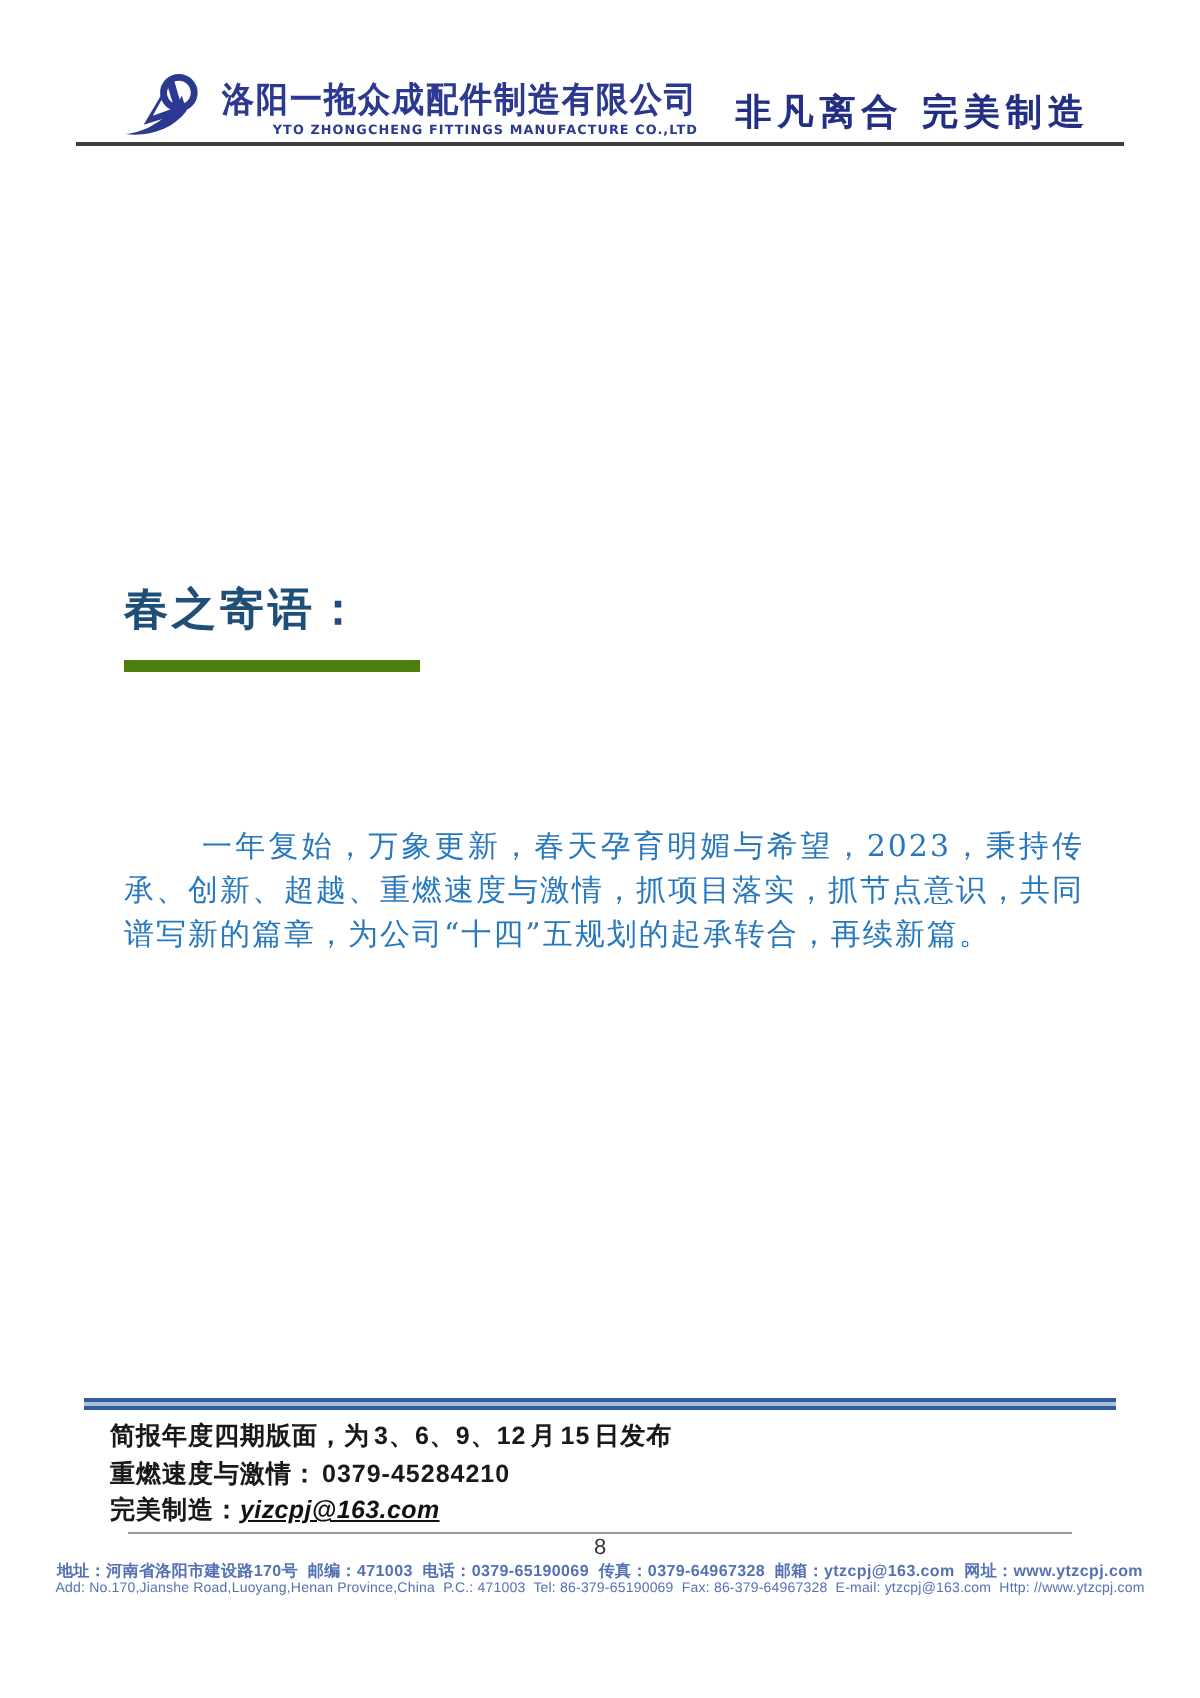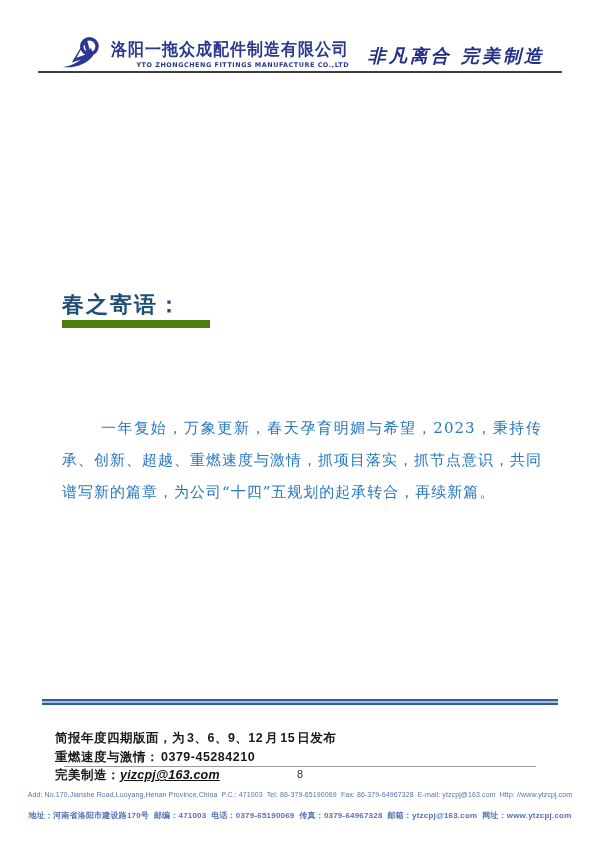--- a/index.html
+++ b/index.html
@@ -18,67 +18,67 @@
     font-family:"DejaVu Sans", sans-serif; font-weight:bold;
     font-size:16px; letter-spacing:1px; color:#2b3990; line-height:19px;
     transform:scaleY(1.08); transform-origin:left center; white-space:nowrap;
   }
   .brand-en {
     font-family:"DejaVu Sans", sans-serif; font-weight:bold;
     font-size:6.4px; letter-spacing:0.55px; color:#2b3990; margin-top:2px; white-space:nowrap;text-align:right;
   }
   .slogan {
     position:absolute; right:55px; top:44px;
-    font-family:"DejaVu Serif", serif; font-style:italic; font-weight:bold;
+    font-family:"DejaVu Serif", serif; font-weight:bold;
     font-size:18px; letter-spacing:3px; color:#232f85; white-space:nowrap;
   }
   .header-rule { position:absolute; left:38px; right:38px; top:71px; height:2px; background:#3e3e3e; }
 
   
   .article-title {
     position:absolute; left:62px; top:290px;
     font-family:"DejaVu Serif", serif; font-weight:bold;
     font-size:22px; color:#1f4e79; letter-spacing:2px;
   }
   .article-title .u {
-    display:inline-block; border-bottom:8px solid #4d7c0f;
-    padding-bottom:0; padding-right:28px;
+    display:inline-block; border-bottom:6px solid #4d7c0f;
+    padding-bottom:10px; padding-right:28px;
   }
   .article-body {
     position:absolute; left:62px; top:412px; width:480px;
     font-family:"DejaVu Serif", serif;
-    font-size:15px; line-height:32px; letter-spacing:1px;
+    font-size:15px; line-height:22px; letter-spacing:1px;
     color:#2878be; text-align:justify; text-indent:2.6em; font-weight:500;
   }
 
   
   .foot-thick-rule {
     position:absolute; left:42px; right:42px; top:699px; height:6px;
     background:linear-gradient(#2f5f9a 0 2px, #aabfd9 2px 4px, #2f5f9a 4px 6px);
   }
   .foot-info {
     position:absolute; left:55px; top:709px;
     font-family:"DejaVu Serif", serif; font-weight:bold;
-    font-size:12.5px; line-height:17.5px; color:#191919; letter-spacing:0.5px;margin-top:20px;
+    font-size:12.5px; line-height:17.5px; color:#191919; letter-spacing:0.5px;
   }
   .foot-info .num {
     font-family:"Liberation Sans", sans-serif; font-weight:bold; margin:0 2px;
     letter-spacing:0.5px;
   }
   .foot-info .email {
     font-family:"Liberation Sans", sans-serif; font-weight:bold;
     text-decoration:underline; color:#111; letter-spacing:0.2px;font-style:italic;
   }
   .foot-thin-rule { position:absolute; left:64px; right:64px; top:766px; height:1px; background:#9a9a9a; }
   .page-num {
     position:absolute; left:0; right:0; top:768px; text-align:center;
     font-size:11px; color:#333; font-family:"Liberation Sans", sans-serif;
   }
   .addr { position:absolute; left:0; right:0; text-align:center; color:#5471b4; white-space:pre; }
-  .addr-cn { top:780px; font-size:8px; font-weight:bold; letter-spacing:0.2px;margin-top:30px; }
+  .addr-cn { top:780px; font-size:8px; font-weight:bold; letter-spacing:0.2px; }
   .addr-en { top:791px; font-size:7px; letter-spacing:0.1px; }
 </style>
 </head>
 <body>
 
 <div class="page">
 
   <div class="brand">
     <svg class="brand-logo" viewBox="0 0 60 50" aria-hidden="true">
       <path d="M6 42 C18 41 33 34 43 17 L46 27 C37 39 21 44 6 42 Z" fill="#2b3990"></path>

